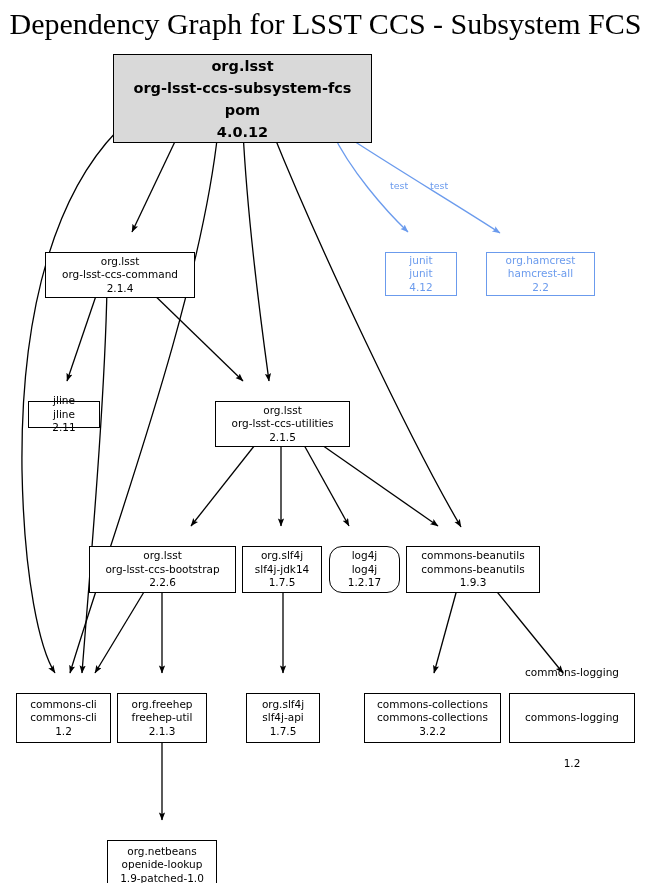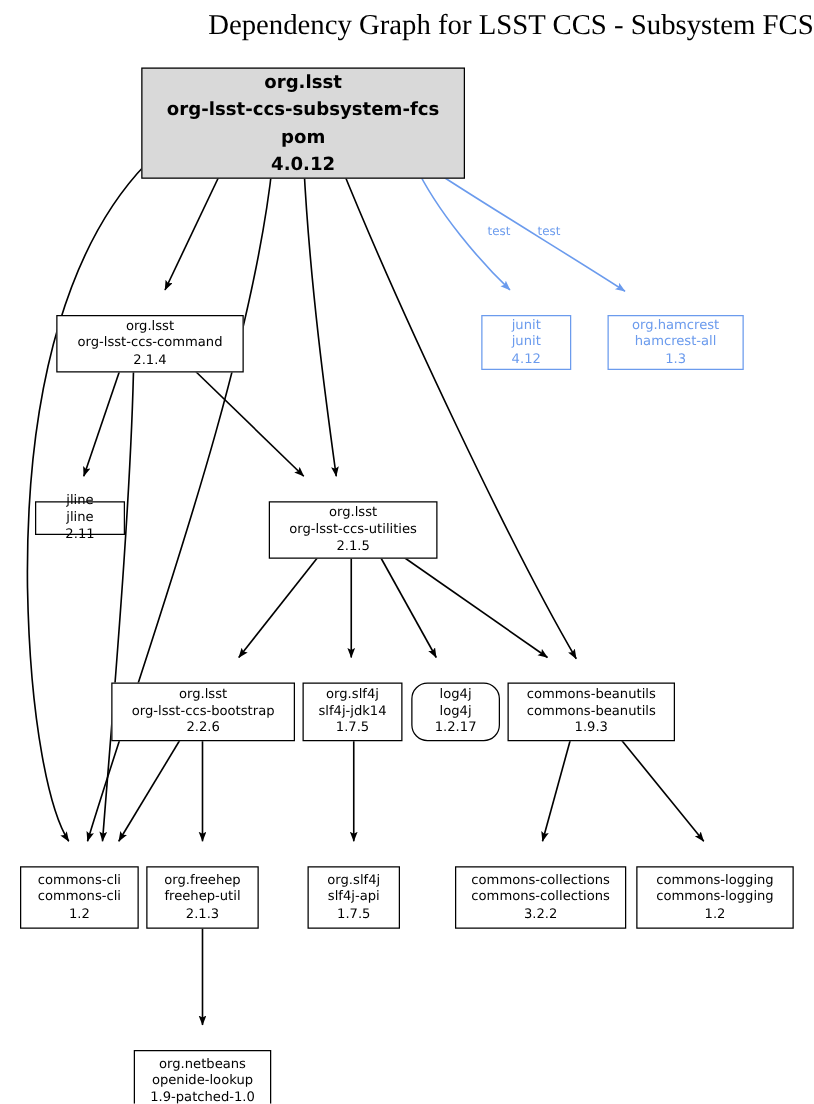--- a/index.html
+++ b/index.html
@@ -13,23 +13,23 @@
     height: 883px;
     background: #ffffff;
     overflow: hidden;
     font-family: "DejaVu Sans", sans-serif;
   }
   #graph-title {
     position: absolute;
     left: 0;
     top: 7px;
     width: 651px;
-    text-align: right;
+    text-align: center;
     font-family: "Liberation Serif", "DejaVu Serif", serif;
-    font-size: 23px;
+    font-size: 30px;
     color: #000000;
     white-space: nowrap;
     letter-spacing: 0px;
   }
   #edge-layer {
     position: absolute;
     left: 0;
     top: 0;
     width: 651px;
     height: 883px;
@@ -144,21 +144,21 @@
 
   <div class="node test-scope" style="left:385px; top:240px; width:72px; height:44px;">
     <span class="line">junit</span>
     <span class="line">junit</span>
     <span class="line">4.12</span>
   </div>
 
   <div class="node test-scope" style="left:486px; top:240px; width:109px; height:44px;">
     <span class="line">org.hamcrest</span>
     <span class="line">hamcrest-all</span>
-    <span class="line">1.3</span>
+    <span class="line">2.2</span>
   </div>
 
   <div class="node" style="left:45px; top:240px; width:150px; height:46px;">
     <span class="line">org.lsst</span>
     <span class="line">org-lsst-ccs-command</span>
     <span class="line">2.1.4</span>
   </div>
 
   <div class="node" style="left:28px; top:389px; width:72px; height:27px;">
     <span class="line">jline</span>
@@ -213,21 +213,21 @@
     <span class="line">slf4j-api</span>
     <span class="line">1.7.5</span>
   </div>
 
   <div class="node" style="left:364px; top:681px; width:137px; height:50px;">
     <span class="line">commons-collections</span>
     <span class="line">commons-collections</span>
     <span class="line">3.2.2</span>
   </div>
 
-  <div class="node" style="left:509px; top:681px; width:126px; height:50px;">
+  <div class="node" style="left:509px; top:681px; width:126px; height:50px;gap:32px;">
     <span class="line">commons-logging</span>
     <span class="line">commons-logging</span>
     <span class="line">1.2</span>
   </div>
 
   <div class="node" style="left:107px; top:828px; width:110px; height:50px;">
     <span class="line">org.netbeans</span>
     <span class="line">openide-lookup</span>
     <span class="line">1.9-patched-1.0</span>
   </div>

